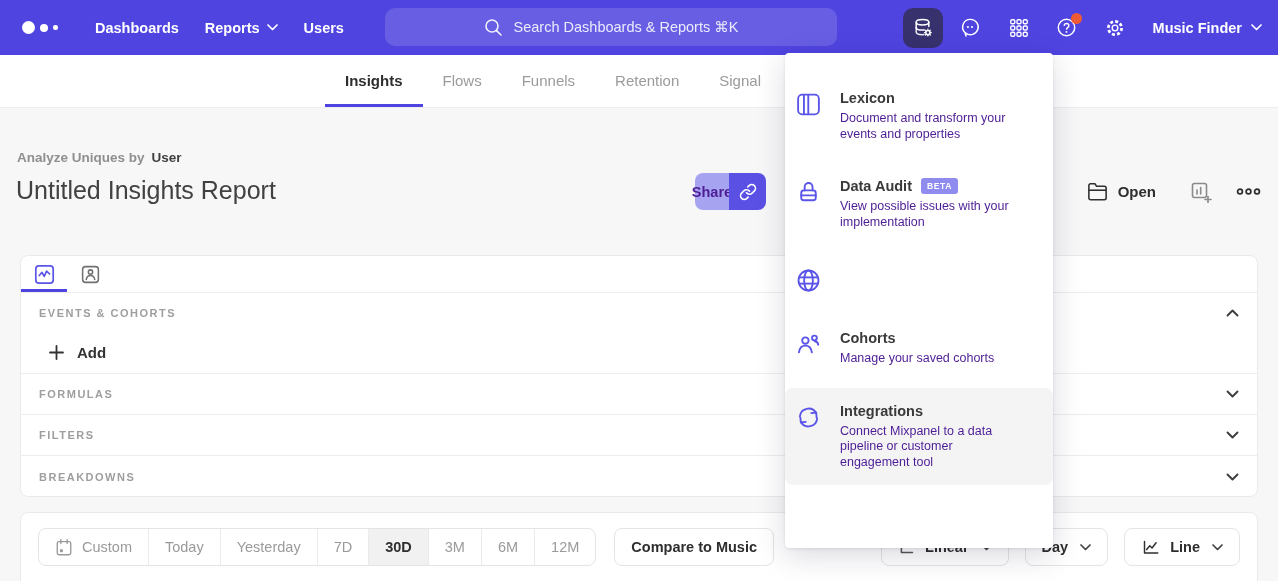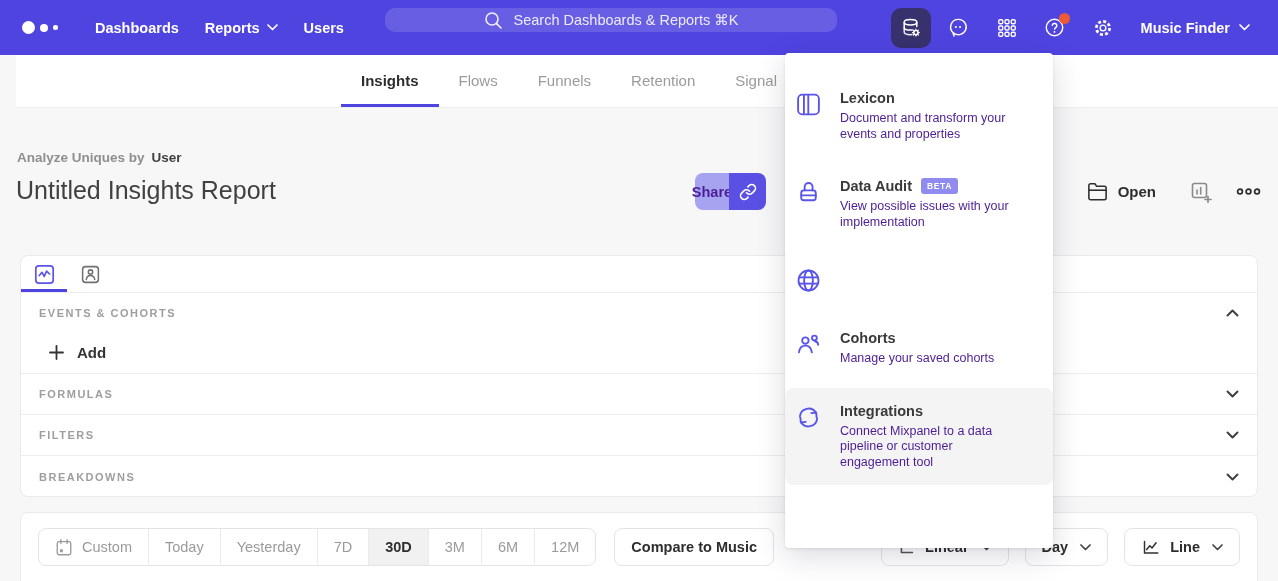--- a/index.html
+++ b/index.html
@@ -18,37 +18,37 @@
   }
   .logo { display:flex; align-items:center; gap:5px; margin-left:22px; width:44px; }
   .logo i { background:#fff; border-radius:50%; display:block; }
   .logo i:nth-child(1){ width:13px; height:13px; }
   .logo i:nth-child(2){ width:8px; height:8px; }
   .logo i:nth-child(3){ width:4.5px; height:4.5px; }
   .nav-menu { display:flex; align-items:center; margin-left:16px; }
   .nav-item { display:flex; align-items:center; gap:7px; padding:0 13px; height:55px;
     font-size:14.5px; font-weight:600; cursor:pointer; }
   .searchbar {
-    position:absolute; left:385px; top:8px; width:452px; height:24px;
+    position:absolute; left:385px; top:8px; width:452px; height:38px;
     background:rgba(255,255,255,.14); border-radius:10px;
     display:flex; align-items:center; justify-content:center; gap:11px;
     color:rgba(255,255,255,.88); font-size:14.5px; cursor:text;
   }
-  .nav-right { position:absolute; right:28px; top:0; height:55px; display:flex; align-items:center; gap:8px; }
+  .nav-right { position:absolute; right:16px; top:0; height:55px; display:flex; align-items:center; gap:8px; }
   .nav-icon-btn { width:40px; height:40px; border-radius:10px; display:flex; align-items:center;
     justify-content:center; position:relative; cursor:pointer; }
   .nav-icon-btn.active { background:#37326e; }
   .notif-dot { position:absolute; top:5px; right:5px; width:11px; height:11px; border-radius:50%;
     background:#ee5a33; }
   .project { display:flex; align-items:center; gap:9px; margin-left:10px; font-size:14.5px;
     font-weight:700; cursor:pointer; }
 
   
   .tabbar {
-    position:absolute; left:16px; top:54px; right:0; height:54px; background:#fff;
+    position:absolute; left:0; top:54px; right:0; height:54px; background:#fff;
     border-bottom:1px solid #ededed; display:flex; padding-left:325px; z-index:10;
   }
   .tab { position:relative; display:flex; align-items:center; padding:0 20px;
     font-size:15px; color:#9b9b9b; cursor:pointer; white-space:nowrap; }
   .tab.active { color:#2e2e2e; font-weight:700; }
   .tab.active::after { content:""; position:absolute; left:0; right:0; bottom:0; height:3px; background:#4f44e0; }
 
   
   .eyebrow { position:absolute; left:17px; top:150px; font-size:13.5px; font-weight:700;
     color:#8f8f8f; z-index:5; }

